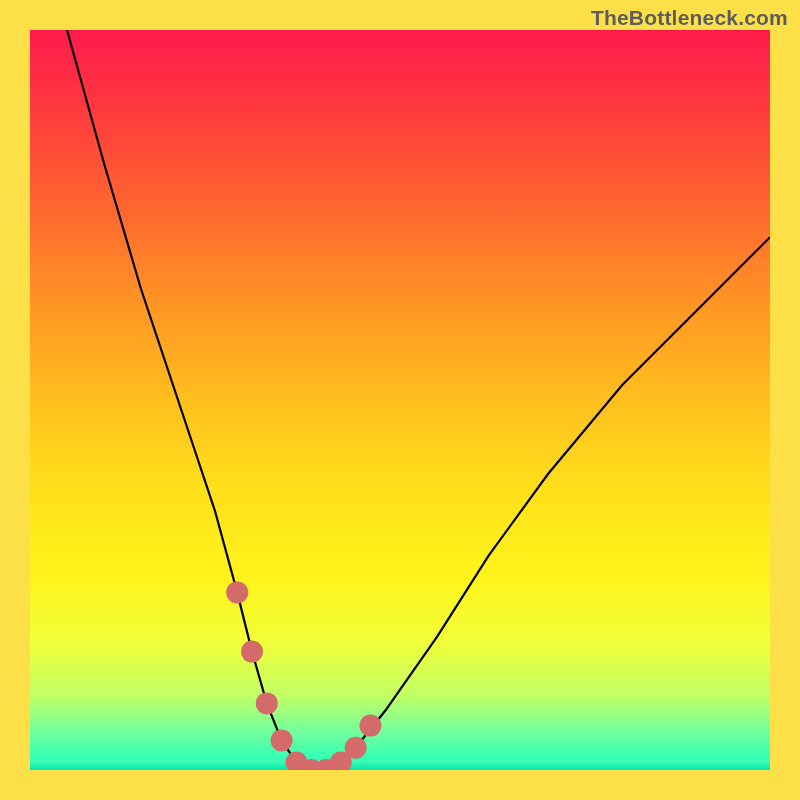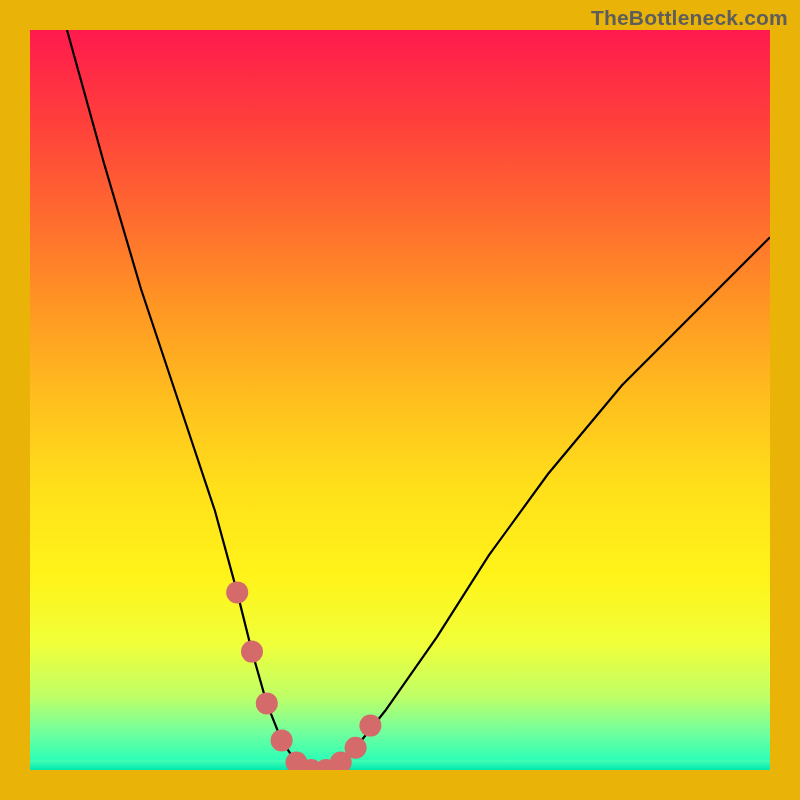--- a/index.html
+++ b/index.html
@@ -1,21 +1,21 @@
 <!DOCTYPE html>
 <html><head>
 <meta charset="utf-8">
 <style>
   * { margin: 0; padding: 0; box-sizing: border-box; }
   html, body { width: 800px; height: 800px; overflow: hidden; background: #000; }
   .frame {
     position: relative;
     width: 800px;
     height: 800px;
-    background: #eab308;
+    background: #fde047;
   }
   .plot-area {
     position: absolute;
     left: 30px;
     top: 30px;
     width: 740px;
     height: 740px;
     background: linear-gradient(to bottom,
       #ff1a4d 0%,
       #ff3e3c 12%,

